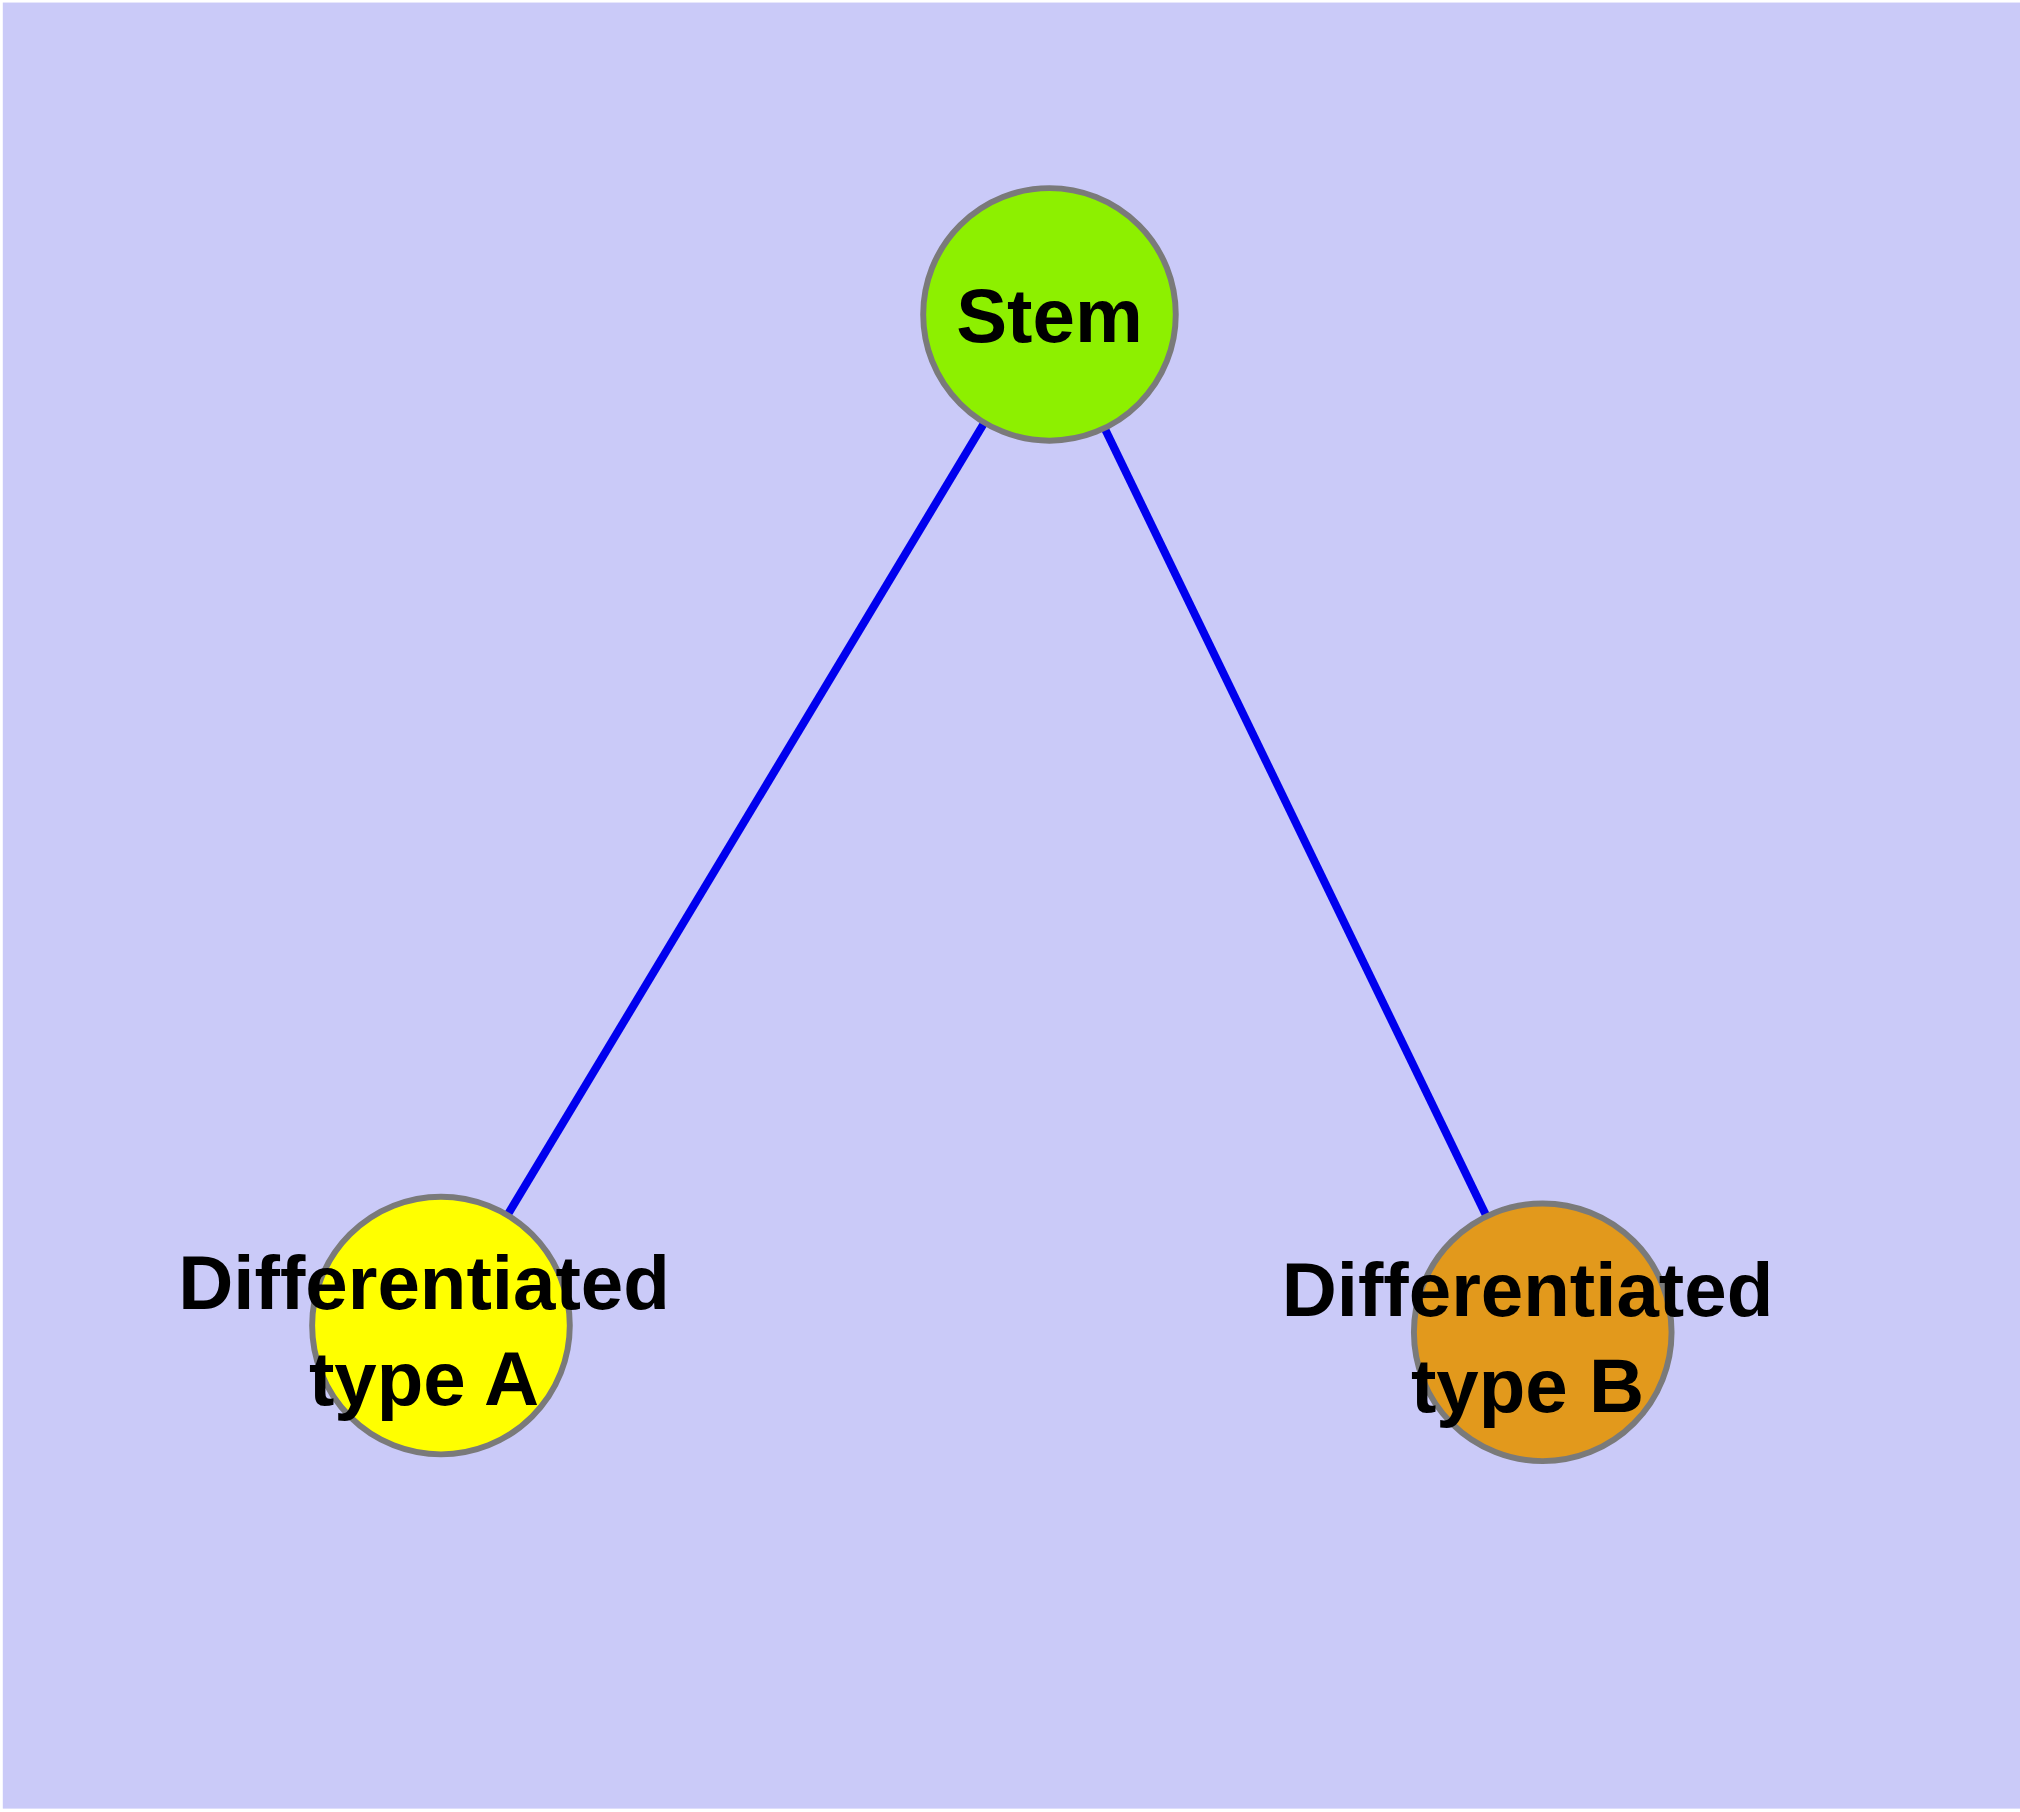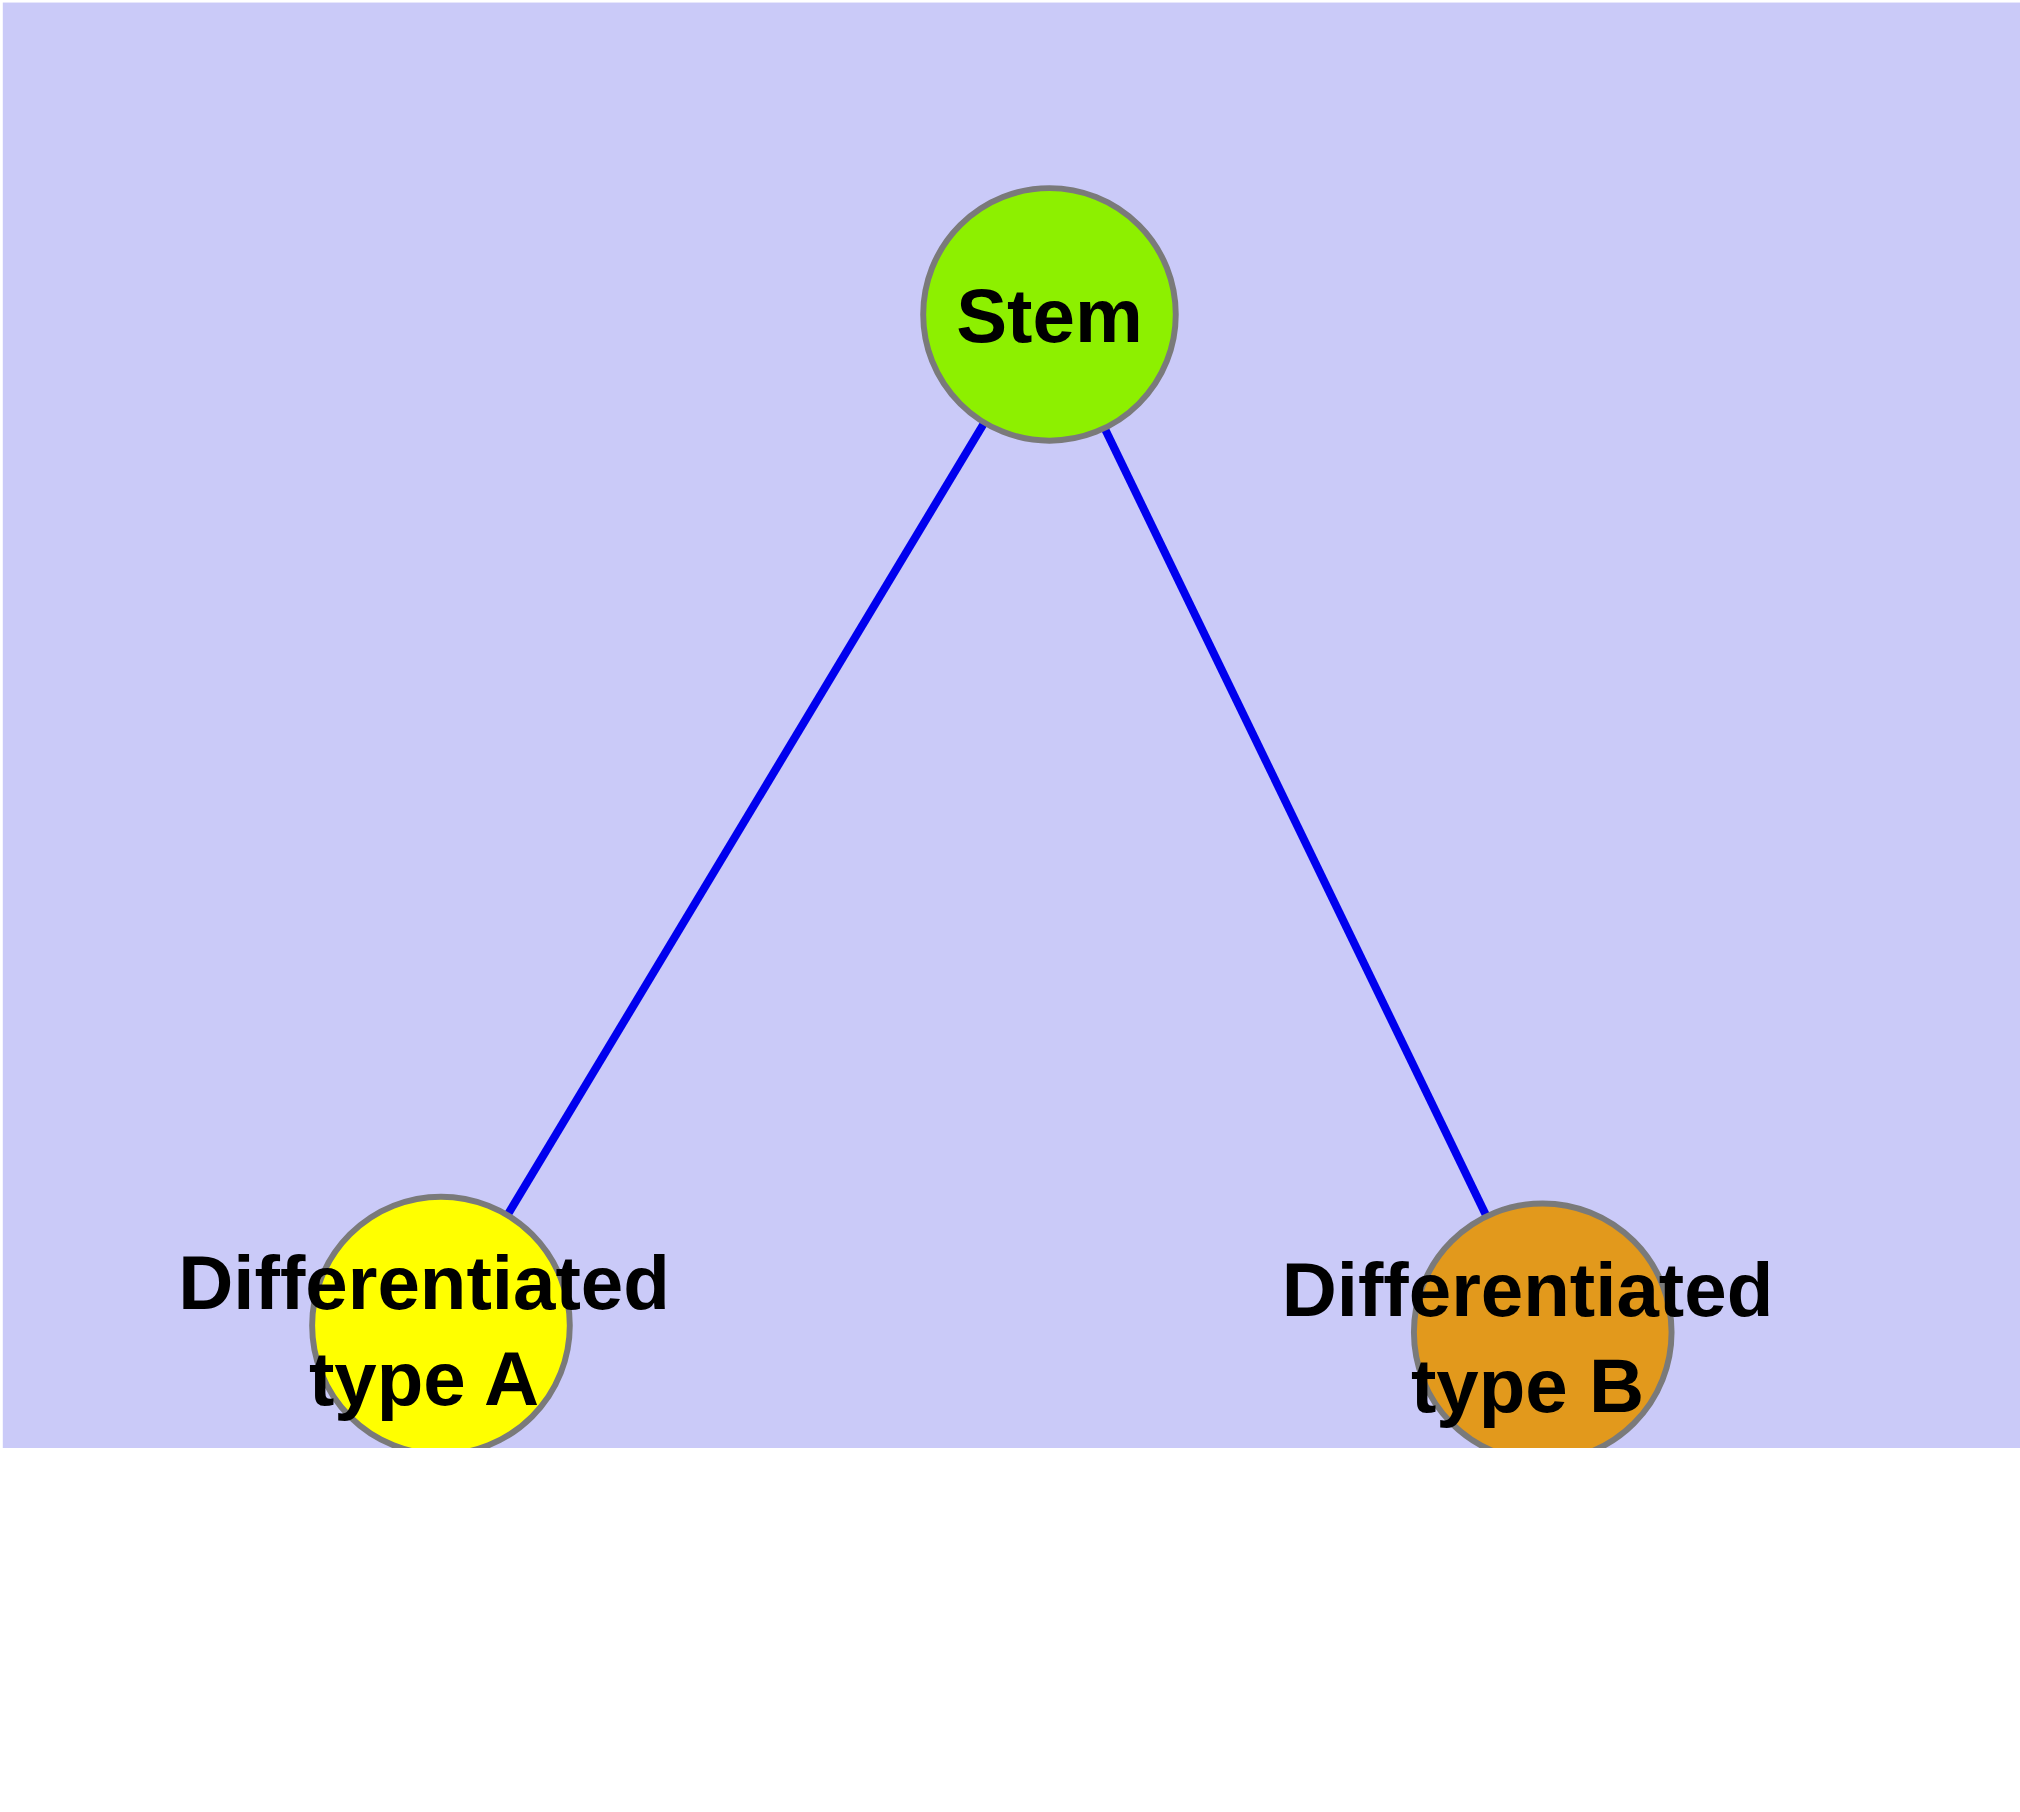--- a/index.html
+++ b/index.html
@@ -3,21 +3,21 @@
 <meta charset="utf-8">
 <style>
   html, body {
     margin: 0;
     padding: 0;
     background: #ffffff;
     font-family: "Liberation Sans", sans-serif;
   }
   .stage {
     width: 2021px;
-    height: 1448px;
+    height: 1812px;
     position: relative;
     background: #ffffff;
     overflow: hidden;
   }
   svg.diagram {
     display: block;
     width: 2021px;
     height: 1812px;
   }
   .node-label {

